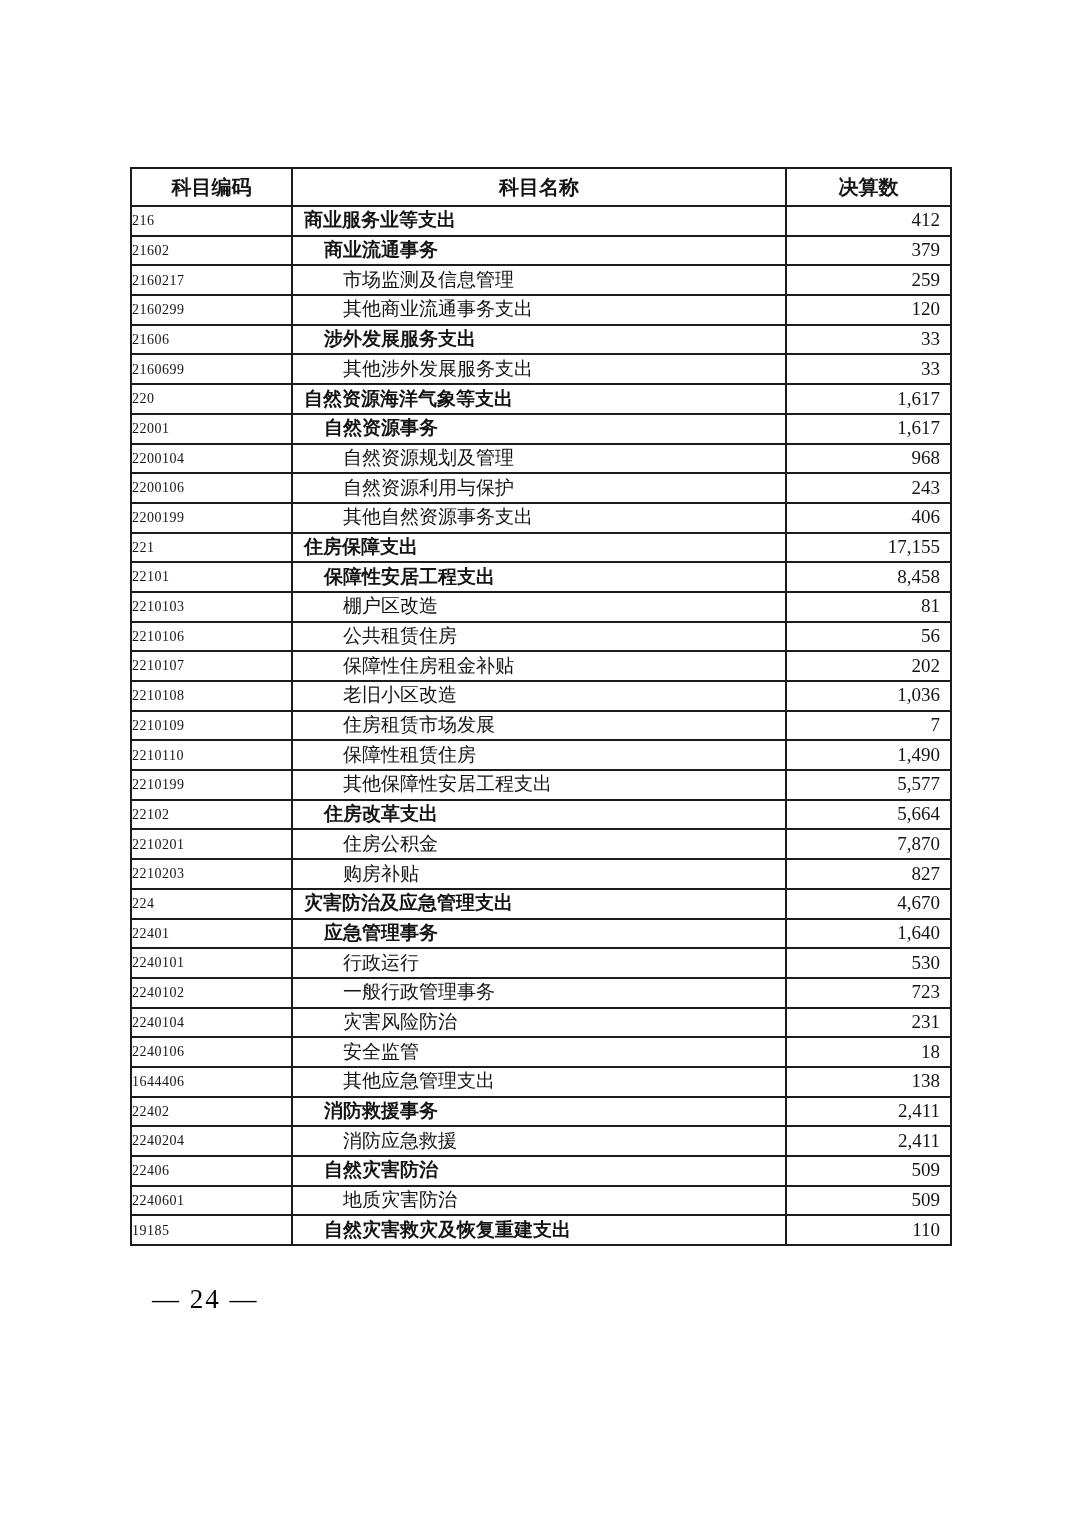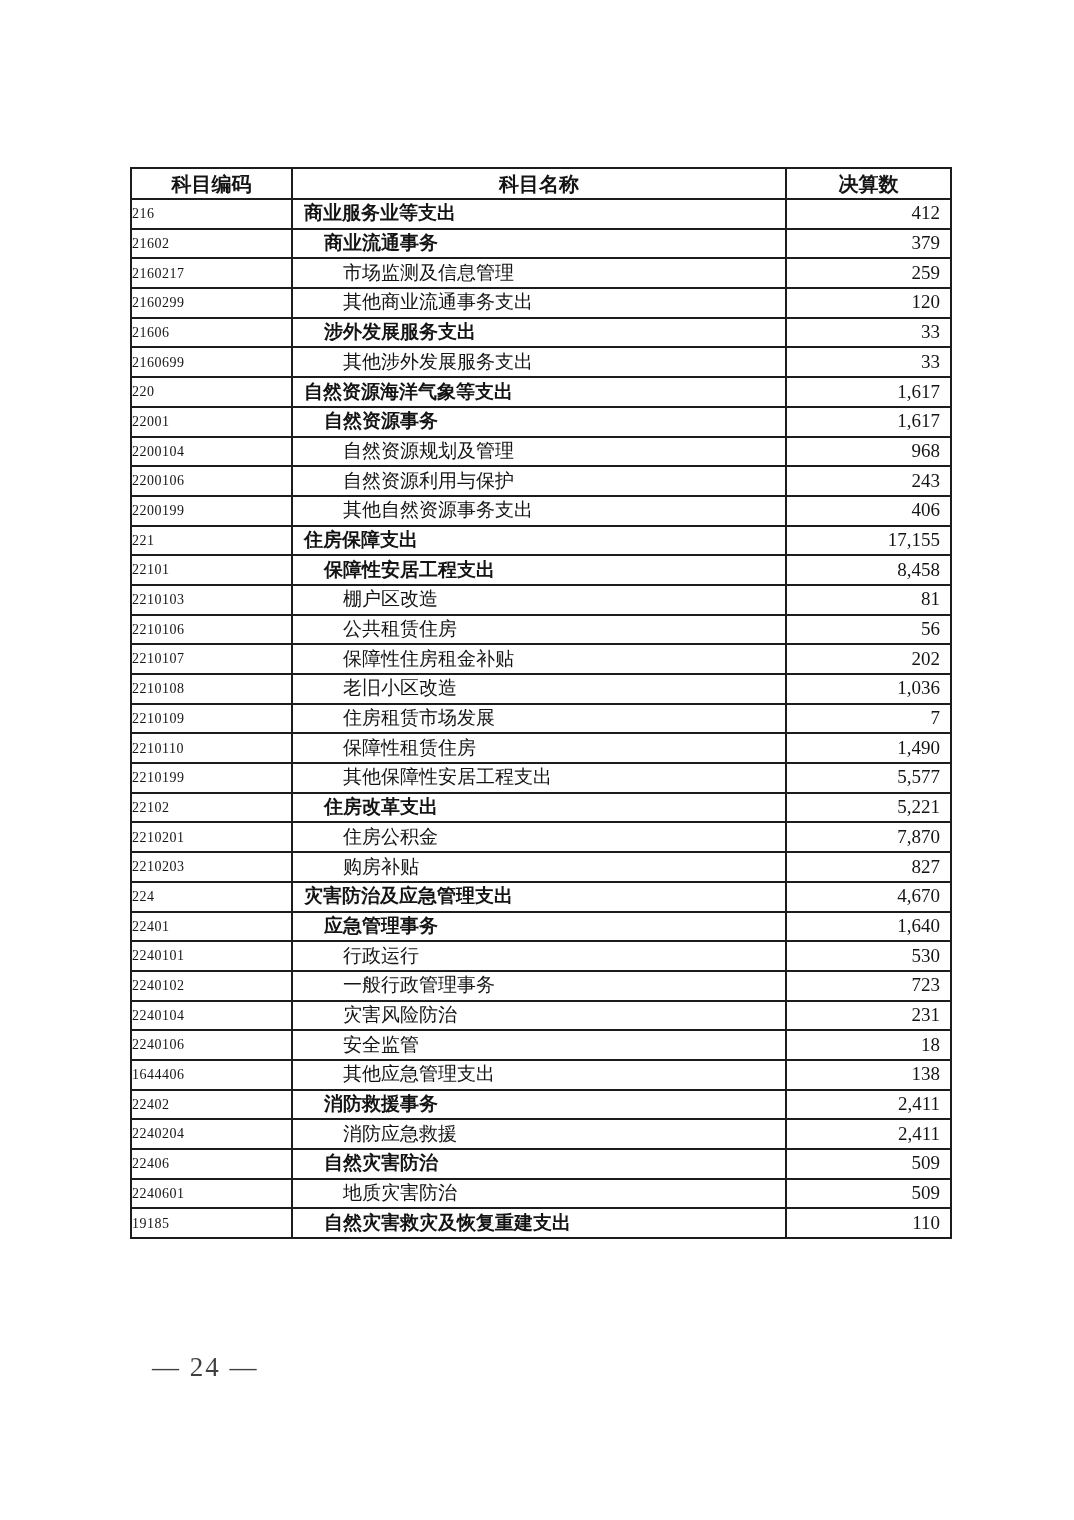--- a/index.html
+++ b/index.html
@@ -34,21 +34,21 @@
     height: 29.7px;
     line-height: 1.1;
     vertical-align: middle;
     overflow: hidden;
     white-space: nowrap;
   }
   table.budget th {
     font-weight: bold;
     font-size: 20px;
     text-align: center;
-    height: 31px;
+    height: 38px;
   }
   td.code-cell {
     text-align: left;
     font-size: 14px;
     letter-spacing: 0.5px;
   }
   td.name-cell {
     text-align: left;
     font-size: 19px;
   }
@@ -56,23 +56,23 @@
     text-align: right;
     padding-right: 10px;
     font-size: 19px;
   }
   tr.level-1 td.name-cell { padding-left: 11px; font-weight: bold; }
   tr.level-2 td.name-cell { padding-left: 31px; font-weight: bold; }
   tr.level-3 td.name-cell { padding-left: 50px; font-weight: normal; }
   .page-footer {
     position: absolute;
     left: 152px;
-    top: 1352px;
+    top: 1284px;
     font-size: 27px;
-    color: #404040;
+    color: #000000;
     letter-spacing: 2px;
   }
 </style>
 </head>
 <body>
 
 <div class="page">
 
   <table class="budget">
     <colgroup>
@@ -185,21 +185,21 @@
           <td class="value-cell">1,490</td>
         </tr>
         <tr class="level-3">
           <td class="code-cell">2210199</td>
           <td class="name-cell">其他保障性安居工程支出</td>
           <td class="value-cell">5,577</td>
         </tr>
         <tr class="level-2">
           <td class="code-cell">22102</td>
           <td class="name-cell">住房改革支出</td>
-          <td class="value-cell">5,221</td>
+          <td class="value-cell">5,664</td>
         </tr>
         <tr class="level-3">
           <td class="code-cell">2210201</td>
           <td class="name-cell">住房公积金</td>
           <td class="value-cell">7,870</td>
         </tr>
         <tr class="level-3">
           <td class="code-cell">2210203</td>
           <td class="name-cell">购房补贴</td>
           <td class="value-cell">827</td>

